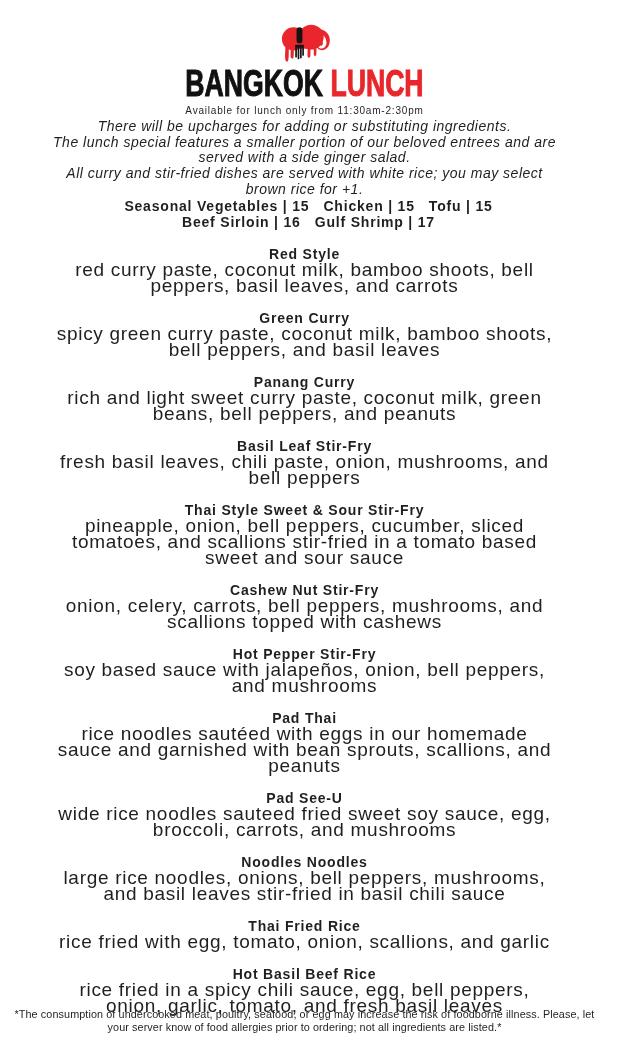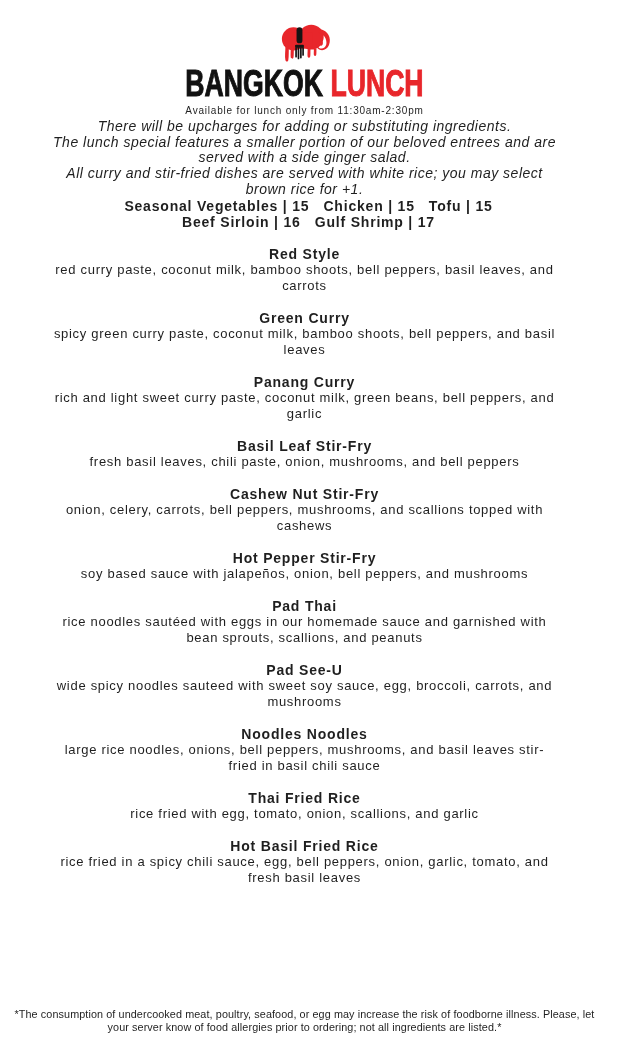--- a/index.html
+++ b/index.html
@@ -65,21 +65,21 @@
   }
   .menu-list { margin-top: 16px; }
   .dish { margin-bottom: 16px; }
   .dish-name {
     font-weight: bold;
     font-size: 14px;
     line-height: 16px;
     letter-spacing: 0.8px;
   }
   .dish-desc {
-    font-size: 13px;
+    font-size: 19px;
     line-height: 16px;
     letter-spacing: 0.7px;
     max-width: 502px;
     margin: 0 auto;
   }
   .disclaimer {
     position: absolute;
     left: 50%;
     transform: translateX(-50%);
     bottom: 22px;
@@ -136,61 +136,65 @@
       <div class="dish-desc">red curry paste, coconut milk, bamboo shoots, bell peppers, basil leaves, and carrots</div>
     </div>
 
     <div class="dish">
       <div class="dish-name">Green Curry</div>
       <div class="dish-desc">spicy green curry paste, coconut milk, bamboo shoots, bell peppers, and basil leaves</div>
     </div>
 
     <div class="dish">
       <div class="dish-name">Panang Curry</div>
-      <div class="dish-desc">rich and light sweet curry paste, coconut milk, green beans, bell peppers, and garlic</div>
+      <div class="dish-desc">rich and light sweet curry paste, coconut milk, green beans, bell peppers, and peanuts</div>
     </div>
 
     <div class="dish">
       <div class="dish-name">Basil Leaf Stir-Fry</div>
       <div class="dish-desc">fresh basil leaves, chili paste, onion, mushrooms, and bell peppers</div>
     </div>
 
+    <div class="dish">
+      <div class="dish-name">Thai Style Sweet &amp; Sour Stir-Fry</div>
+      <div class="dish-desc">pineapple, onion, bell peppers, cucumber, sliced tomatoes, and scallions stir-fried in a tomato based sweet and sour sauce</div>
+    </div>
 
     <div class="dish">
       <div class="dish-name">Cashew Nut Stir-Fry</div>
       <div class="dish-desc">onion, celery, carrots, bell peppers, mushrooms, and scallions topped with cashews</div>
     </div>
 
     <div class="dish">
       <div class="dish-name">Hot Pepper Stir-Fry</div>
       <div class="dish-desc">soy based sauce with jalapeños, onion, bell peppers, and mushrooms</div>
     </div>
 
     <div class="dish">
       <div class="dish-name">Pad Thai</div>
       <div class="dish-desc">rice noodles sautéed with eggs in our homemade sauce and garnished with bean sprouts, scallions, and peanuts</div>
     </div>
 
     <div class="dish">
       <div class="dish-name">Pad See-U</div>
-      <div class="dish-desc">wide spicy noodles sauteed with sweet soy sauce, egg, broccoli, carrots, and mushrooms</div>
+      <div class="dish-desc">wide rice noodles sauteed fried sweet soy sauce, egg, broccoli, carrots, and mushrooms</div>
     </div>
 
     <div class="dish">
       <div class="dish-name">Noodles Noodles</div>
       <div class="dish-desc">large rice noodles, onions, bell peppers, mushrooms, and basil leaves stir-fried in basil chili sauce</div>
     </div>
 
     <div class="dish">
       <div class="dish-name">Thai Fried Rice</div>
       <div class="dish-desc">rice fried with egg, tomato, onion, scallions, and garlic</div>
     </div>
 
     <div class="dish">
-      <div class="dish-name">Hot Basil Fried Rice</div>
+      <div class="dish-name">Hot Basil Beef Rice</div>
       <div class="dish-desc">rice fried in a spicy chili sauce, egg, bell peppers, onion, garlic, tomato, and fresh basil leaves</div>
     </div>
 
   </div>
 
   <div class="disclaimer">*The consumption of undercooked meat, poultry, seafood, or egg may increase the risk of foodborne illness. Please, let your server know of food allergies prior to ordering; not all ingredients are listed.*</div>
 
 </div>
 
 </body></html>

